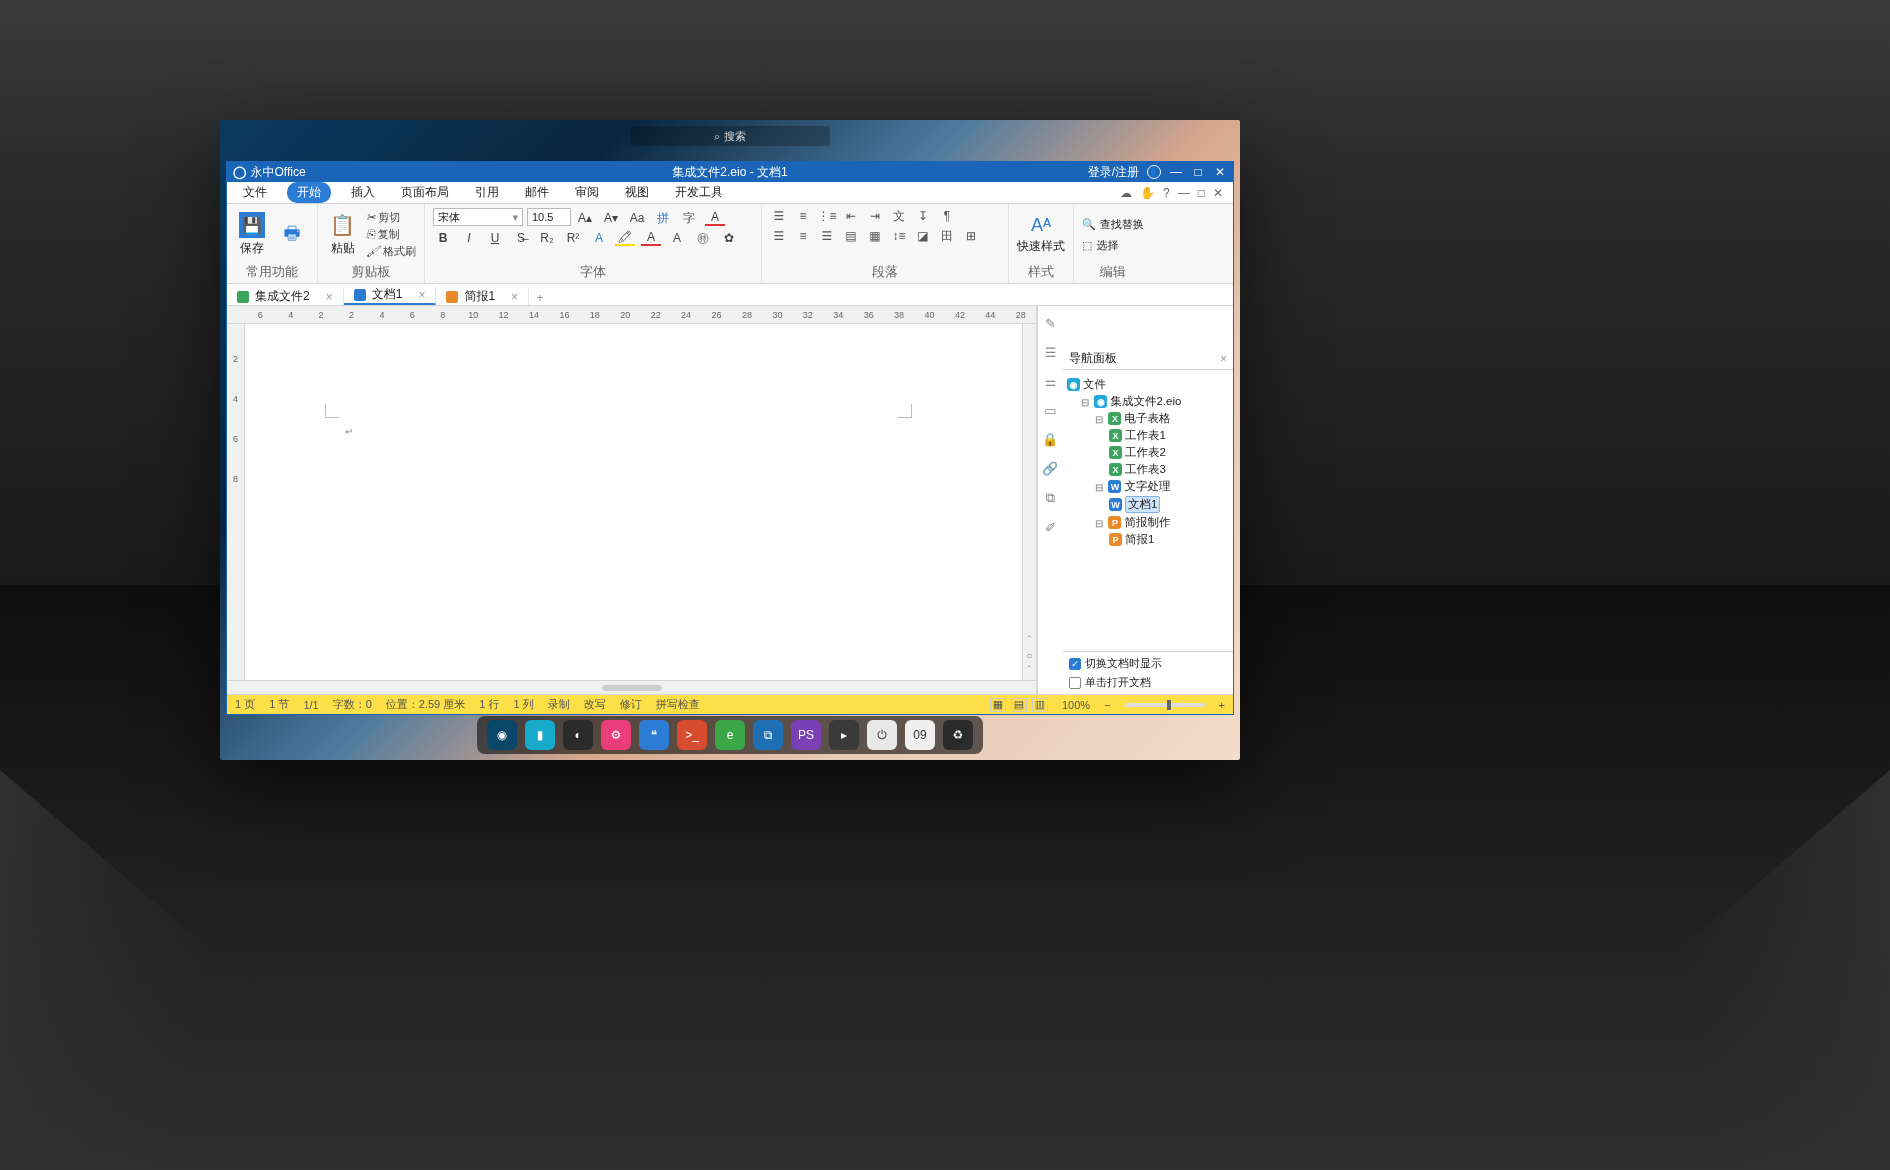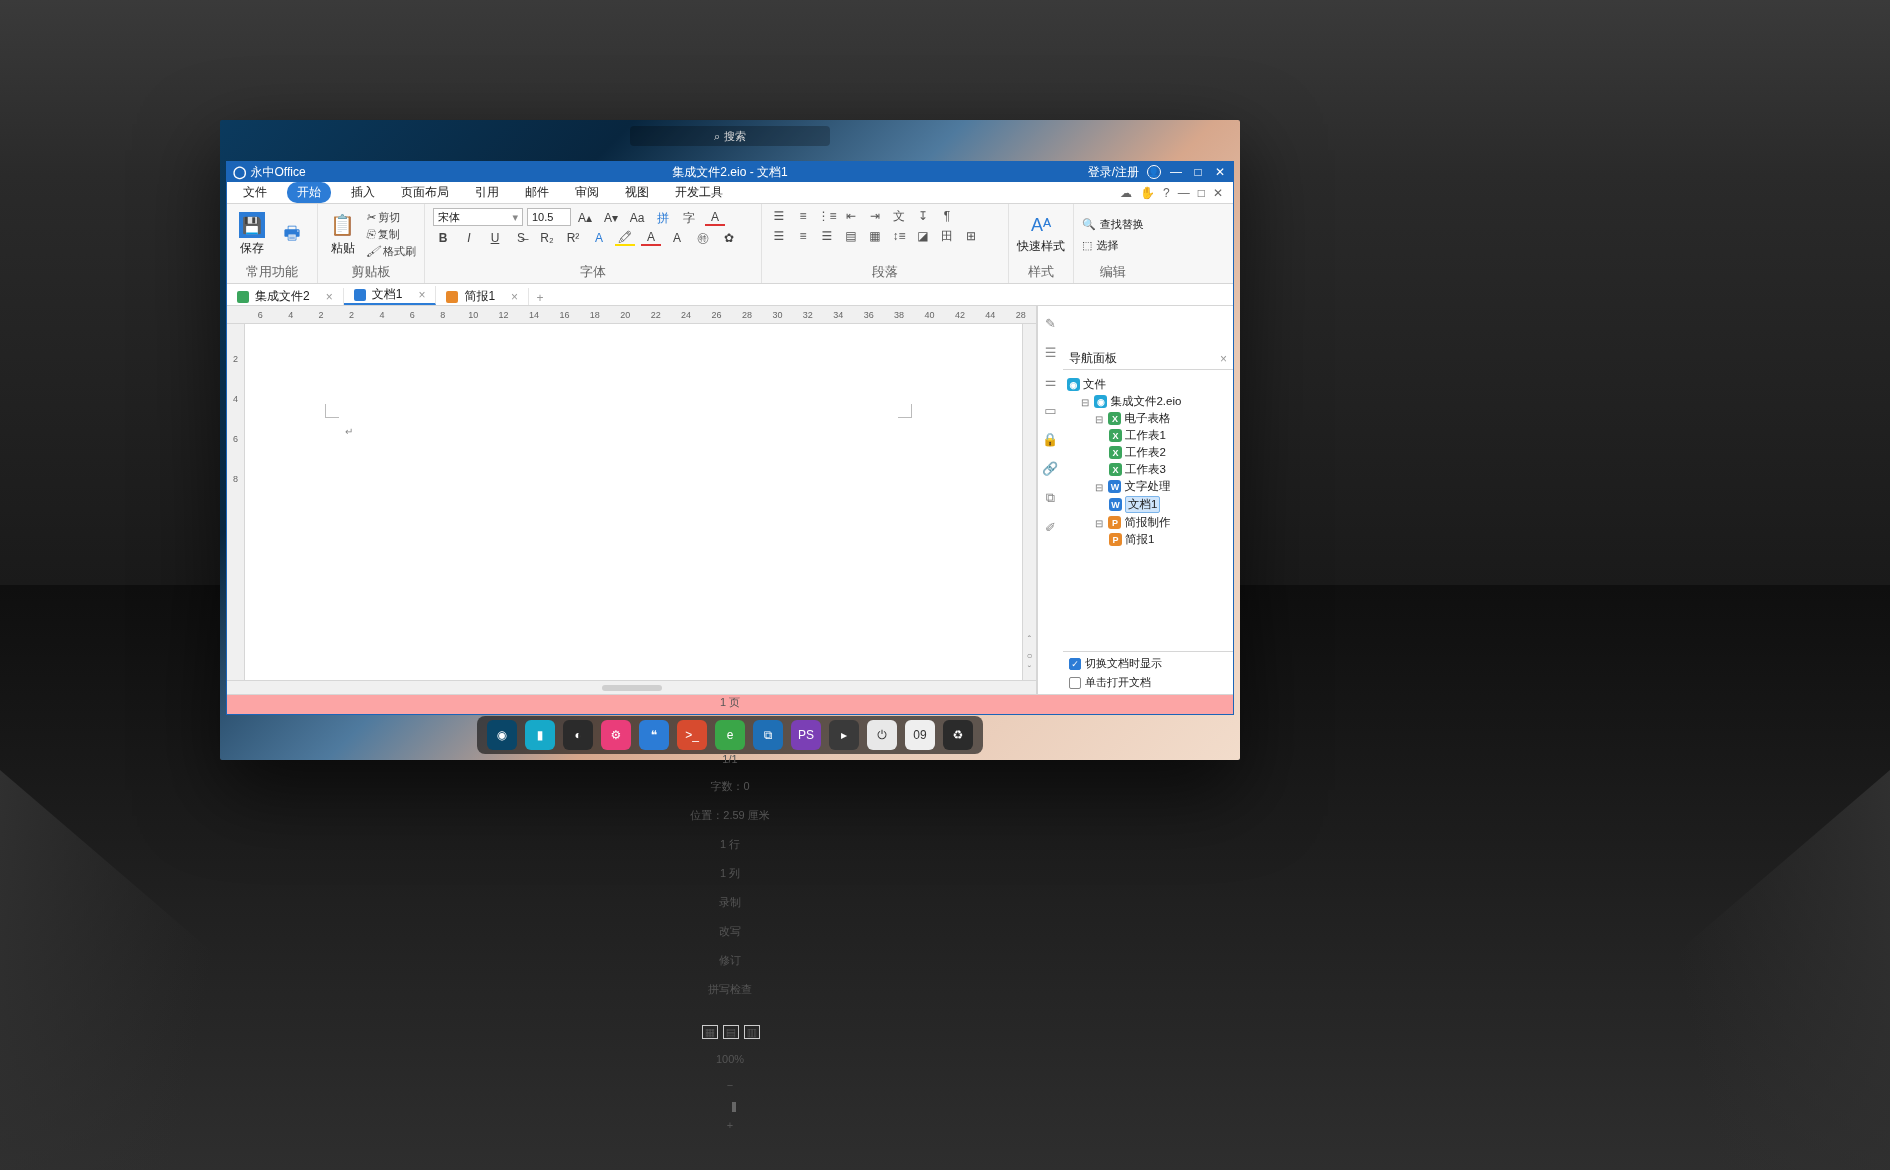--- a/index.html
+++ b/index.html
@@ -141,21 +141,21 @@
 .tree .indent2{padding-left:28px;}
 .tree .indent3{padding-left:42px;}
 .badge{ width:13px; height:13px; border-radius:3px; color:#fff; font-size:9px; display:inline-flex; align-items:center; justify-content:center; font-weight:bold;}
 .badge.g{background:#3ba55d;} .badge.b{background:#2c7cd6;} .badge.o{background:#e8892a;} .badge.c{background:#23a7d8;}
 .toggle::before{content:"⊟"; color:#777; font-size:10px; margin-right:2px;}
 .tree .selected{ background:#cfe5fb; border:1px solid #7bb4ea; border-radius:2px; padding:0 2px;}
 .navpanel-ft{ border-top:1px solid #d6d6d6; padding:4px 6px; font-size:11px; display:flex; flex-direction:column; gap:4px;}
 .chk{ width:12px; height:12px; border:1px solid #888; border-radius:2px; display:inline-flex; align-items:center; justify-content:center; font-size:9px;}
 .chk.on{ background:#2c7cd6; border-color:#2c7cd6; color:#fff;}
 
-.statusbar{ height:20px; background:#fca5a5; border-top:1px solid #d6d6d6; display:flex; align-items:center; font-size:11px; color:#555; padding:0 8px; gap:14px;flex-direction:column;}
+.statusbar{ height:20px; background:#fde047; border-top:1px solid #d6d6d6; display:flex; align-items:center; font-size:11px; color:#555; padding:0 8px; gap:14px;}
 .statusbar .spacer{flex:1;}
 .statusbar .viewbtns span{ display:inline-flex; width:16px; height:14px; border:1px solid #ccc; margin-left:2px; align-items:center; justify-content:center;}
 .zoom-slider{ width:80px; height:4px; background:#ddd; position:relative; border-radius:2px;}
 .zoom-slider .knob{ position:absolute; left:42px; top:-3px; width:4px; height:10px; background:#666;}
 
 .dock{
   position:absolute; bottom:6px; left:50%; transform:translateX(-50%);
   height:38px; background:rgba(20,20,20,.65); border-radius:8px;
   display:flex; align-items:center; gap:8px; padding:0 10px;
 }

